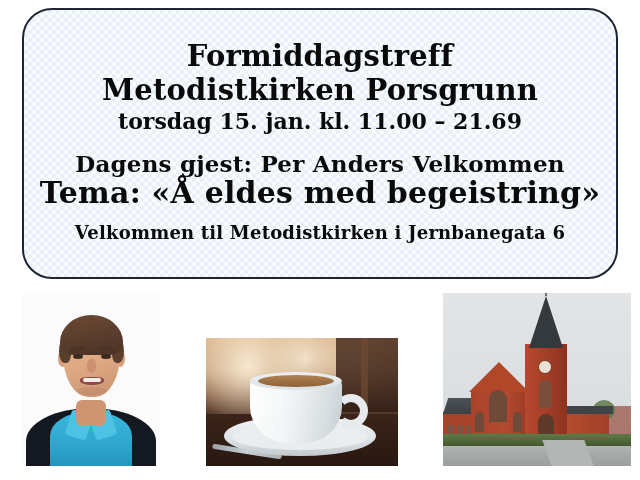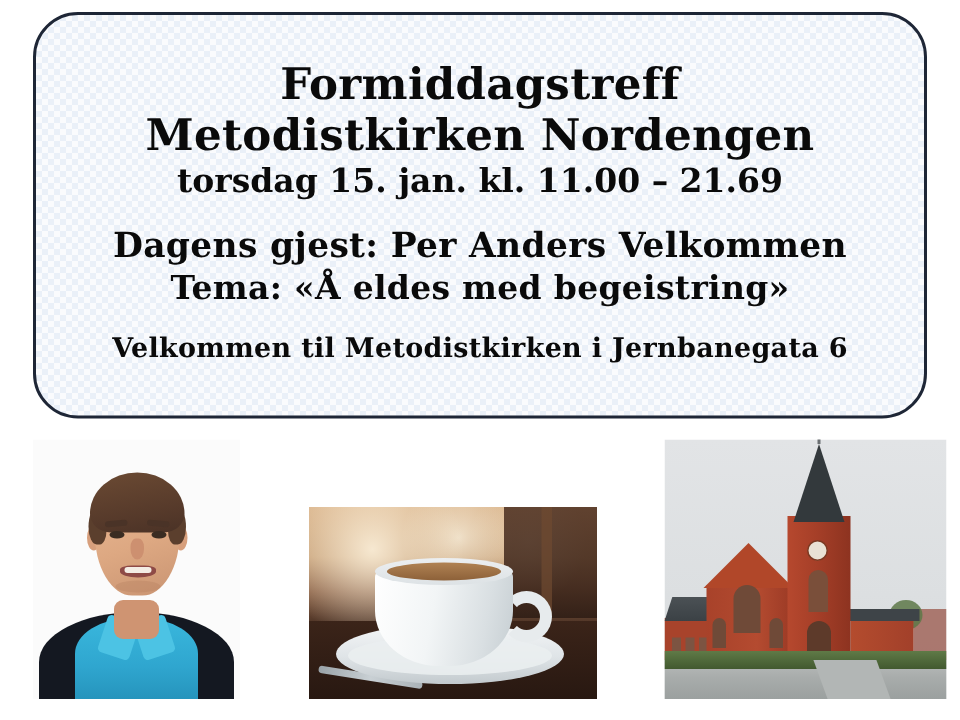--- a/index.html
+++ b/index.html
@@ -67,21 +67,21 @@
     letter-spacing: 0px;
   }
 
   .gap-a { height: 14px; }
 
   .guest-1 {
     font-size: 23px;
     line-height: 29px;
   }
   .guest-2 {
-    font-size: 22px;
+    font-size: 30px;
     line-height: 29px;
   }
 
   .gap-b { height: 14px; }
 
   .foot-1 {
     font-size: 18px;
     line-height: 24px;
   }
   .foot-2 {
@@ -613,21 +613,21 @@
   }
 </style>
 </head>
 <body>
 
 <div class="poster-box">
   <div class="poster-inner">
 
     <div class="line title-1">Formiddagstreff</div>
 
-    <div class="line title-2">Metodistkirken Nordengen</div>
+    <div class="line title-2">Metodistkirken Porsgrunn</div>
 
     <div class="line title-3">torsdag 15. jan. kl. 11.00 – 21.69</div>
 
     <div class="gap-a"></div>
 
     <div class="line guest-1">Dagens gjest: Per Anders Velkommen</div>
 
     <div class="line guest-2">Tema: «Å eldes med begeistring»</div>
 
     <div class="gap-b"></div>

